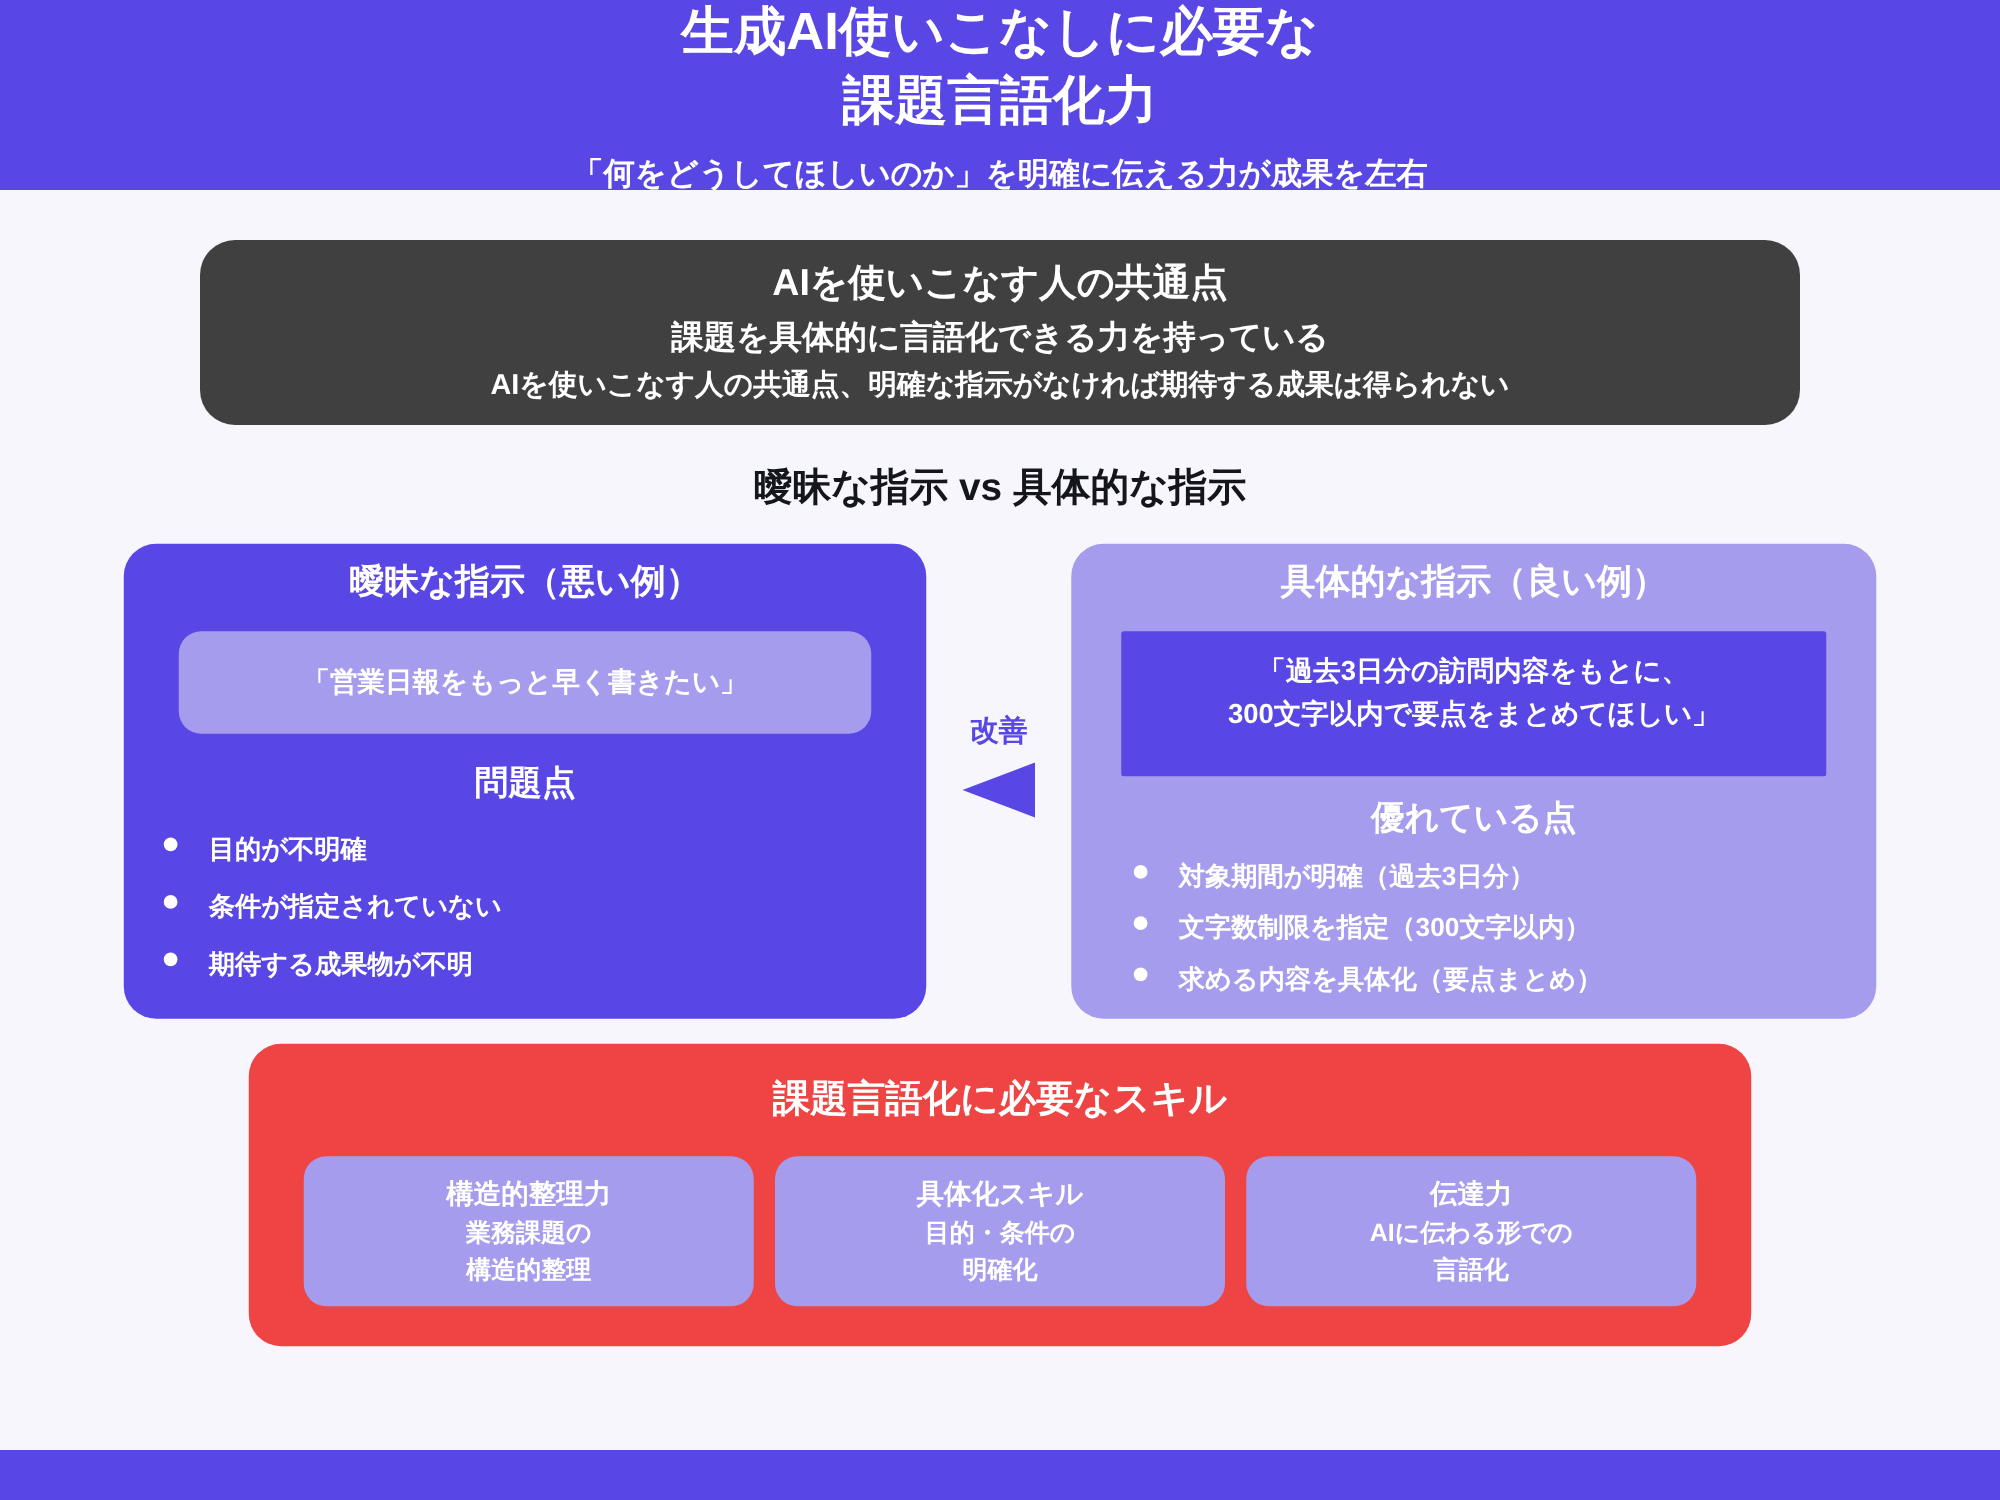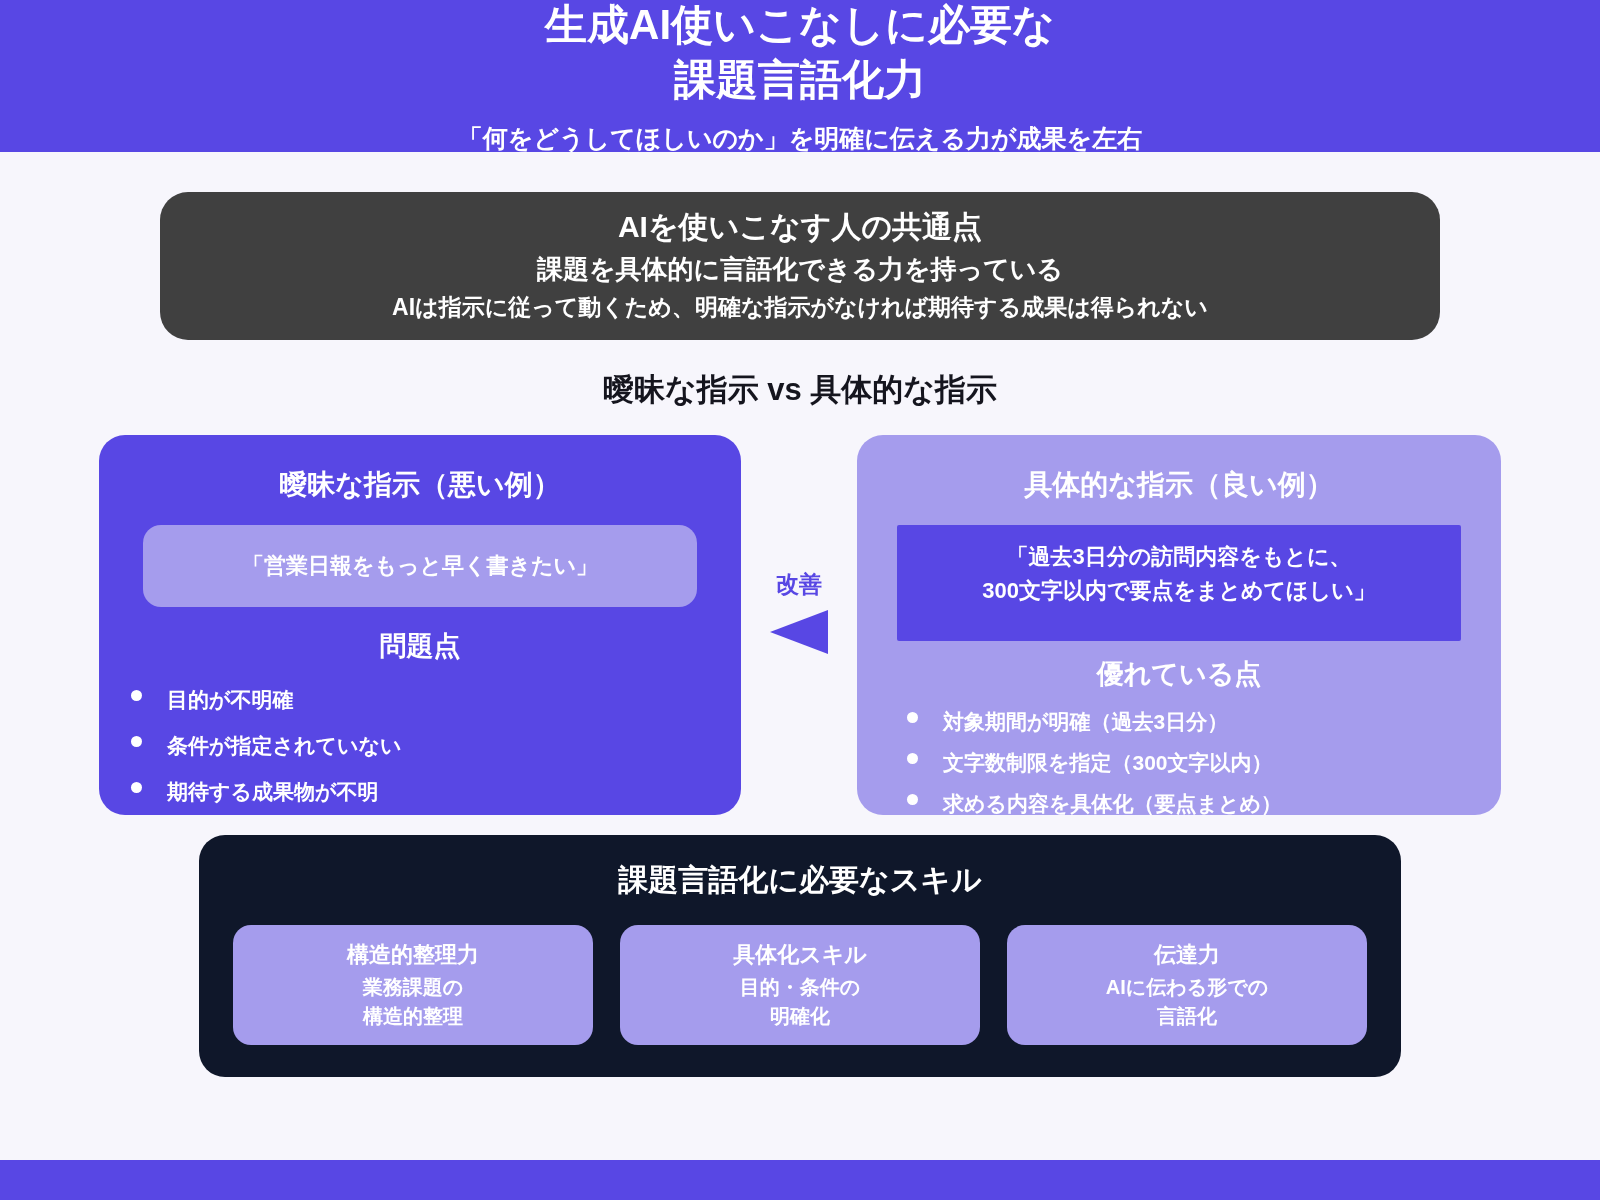--- a/index.html
+++ b/index.html
@@ -29,21 +29,21 @@
   .common-box .cb-line2 { font-size: 23px; line-height: 29px; }
 
   
   .vs-heading { margin-top: 30px; text-align: center; font-size: 31px; line-height: 39px; color: #15151E; }
 
   
   .comparison { width: 1402px; margin: 26px auto 0; display: flex; }
   .card { height: 380px; border-radius: 26px; color: #FFFFFF; overflow: hidden; }
   .card.bad  { width: 642px; background: #5847E4; }
   .card.good { width: 644px; background: #A59CED; }
-  .card-title { margin-top: 32px; text-align: center; font-size: 28px; line-height: 36px; }
+  .card-title { margin-top: 12px; text-align: center; font-size: 28px; line-height: 36px; }
 
   .quote-bad {
     margin: 22px 44px 0; min-height: 82px; background: #A59CED; border-radius: 18px;
     display: flex; align-items: center; justify-content: center;
     font-size: 22px; text-align: right;
   }
   .quote-good {
     margin: 22px 40px 0; background: #5847E4; border-radius: 2px;
     padding: 15px 16px 33px; font-size: 22px; line-height: 34px; text-align: center;
   }
@@ -63,22 +63,22 @@
   .arrow-col { width: 116px; display: flex; flex-direction: column; align-items: center; padding-top: 134px; }
   .arrow-label { font-size: 23px; color: #5847E4; }
   .triangle-left {
     margin-top: 10px; width: 0; height: 0;
     border-top: 22px solid transparent; border-bottom: 22px solid transparent;
     border-right: 58px solid #5847E4;
   }
 
   
   .skills-box {
-    width: 1202px; height: 242px; margin: 20px auto 0; background: #0f172a;
-    border-radius: 26px; color: #FFFFFF; padding: 26px 34px 0;
+    width: 1202px; height: 242px; margin: 20px auto 0; background: #ef4444;
+    border-radius: 26px; color: #FFFFFF; padding: 26px 44px 0;
   }
   .skills-title { text-align: center; font-size: 30px; line-height: 38px; }
   .skills-row { margin-top: 26px; display: flex; justify-content: space-between; }
   .skill-card {
     width: 360px; height: 120px; background: #A59CED; border-radius: 18px;
     display: flex; flex-direction: column; align-items: center; justify-content: center;
     text-align: center;
   }
   .skill-name { font-size: 22px; line-height: 30px; margin-bottom: 3px; }
   .skill-desc { font-size: 20px; line-height: 29px; }
@@ -93,21 +93,21 @@
 
   <header class="header">
     <div class="title-line">生成AI使いこなしに必要な</div>
     <div class="title-line">課題言語化力</div>
     <div class="subtitle">「何をどうしてほしいのか」を明確に伝える力が成果を左右</div>
   </header>
 
   <section class="common-box">
     <div class="cb-title">AIを使いこなす人の共通点</div>
     <div class="cb-line1">課題を具体的に言語化できる力を持っている</div>
-    <div class="cb-line2">AIは指示に従って動くため、明確な指示がなければ期待する成果は得られない</div>
+    <div class="cb-line2">AIを使いこなす人の共通点、明確な指示がなければ期待する成果は得られない</div>
   </section>
 
   <h2 class="vs-heading">曖昧な指示 vs 具体的な指示</h2>
 
   <div class="comparison">
 
     <div class="card bad">
       <div class="card-title">曖昧な指示（悪い例）</div>
       <div class="quote-bad">「営業日報をもっと早く書きたい」</div>
       <div class="card-section">問題点</div>

